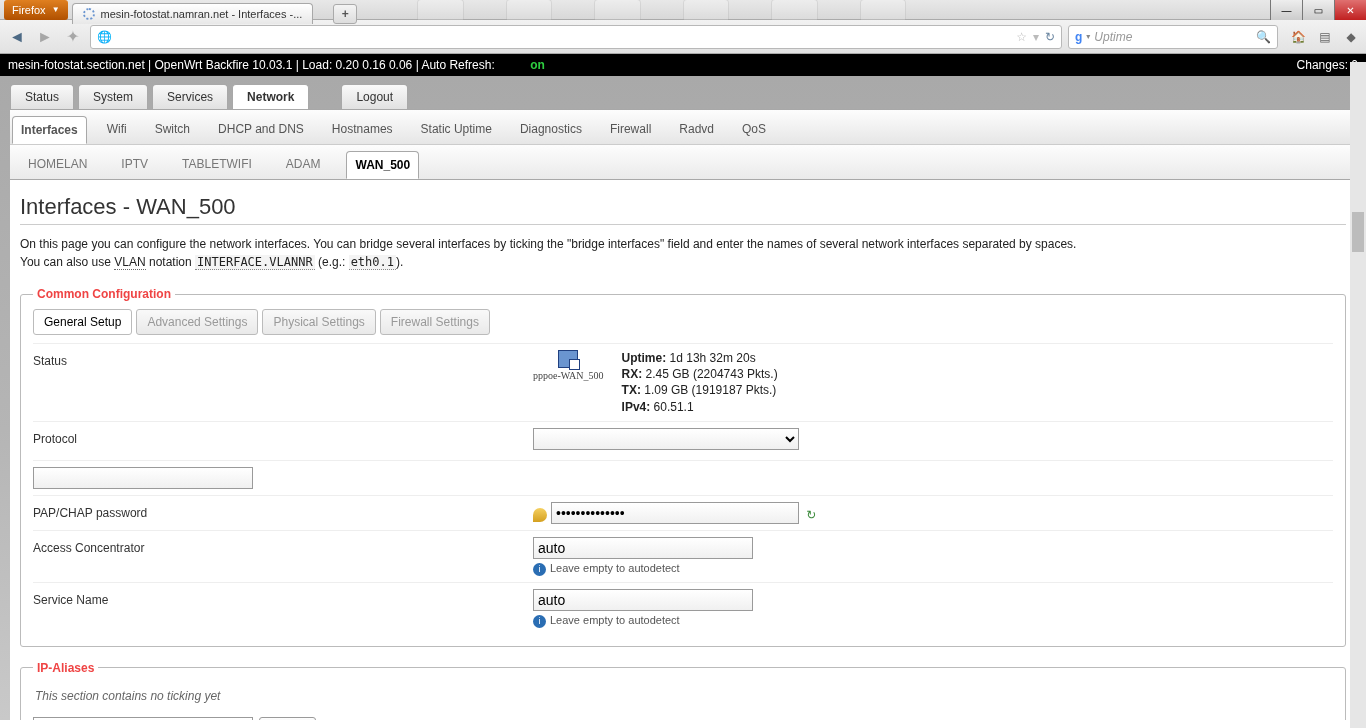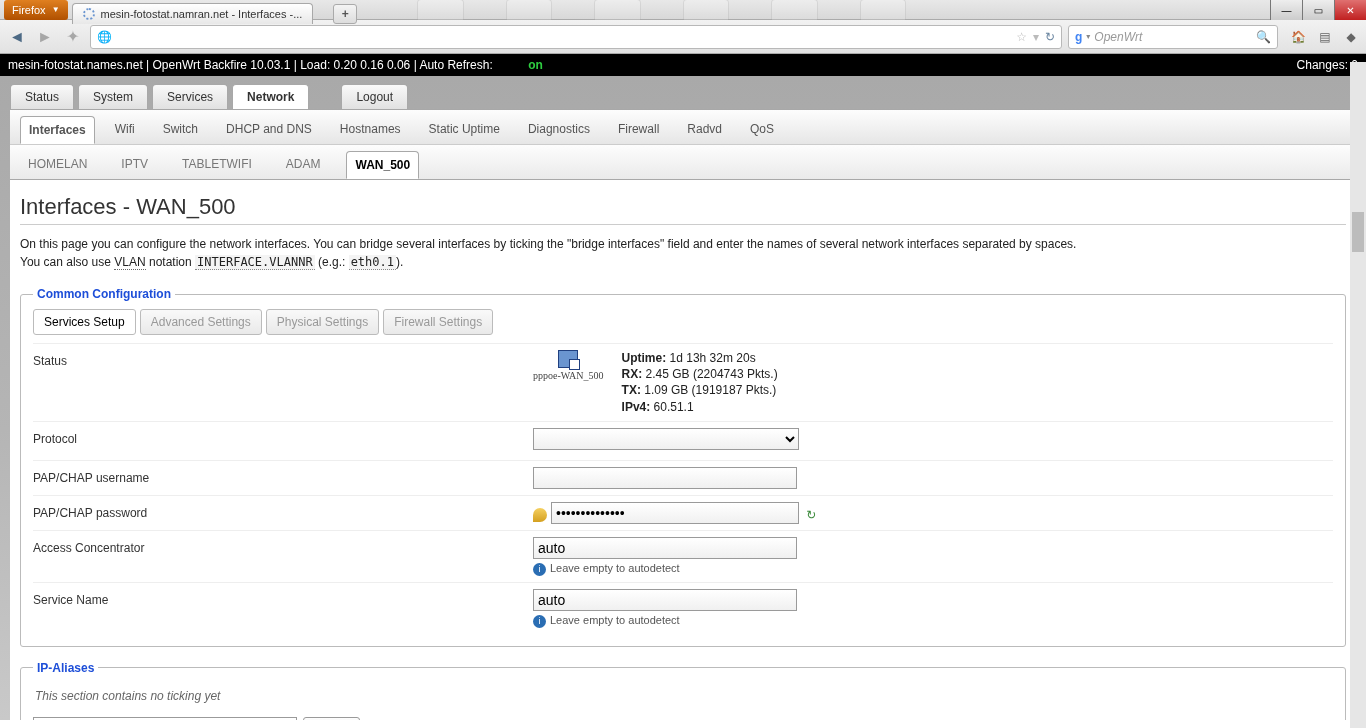--- a/index.html
+++ b/index.html
@@ -30,57 +30,57 @@
 .luci-hdr { background: #000; color: #fff; font-family: Verdana, sans-serif; font-size: 12px; padding: 4px 8px; display: flex; justify-content: space-between; }
 .luci-hdr b.on { color: #2ecc40; margin-left: 32px; }
 
 
 .page-shade { background: linear-gradient(180deg, #a9a9a9 0%, #b5b5b5 55%, #c9c9c9 100%); padding: 8px 10px 0; height: calc(728px - 28px - 34px - 22px); overflow: auto; }
 
 
 .tabs { display: flex; gap: 4px; margin-bottom: 0; }
 .tab { background: linear-gradient(180deg, #f9f9f9, #e1e1e1); border: 1px solid #a8a8a8; border-bottom: none; border-radius: 4px 4px 0 0; padding: 5px 14px; color: #333; font-size: 12px; cursor: pointer; }
 .tab.active { background: #fff; font-weight: bold; }
-.tabs.sub { margin-top: 0; background: linear-gradient(180deg, #fdfdfd, #e6e6e6); padding: 6px 10px 0; border-top: 1px solid #a8a8a8; gap: 12px; }
+.tabs.sub { margin-top: 0; background: linear-gradient(180deg, #fdfdfd, #e6e6e6); padding: 6px 2px 0; border-top: 1px solid #a8a8a8; gap: 12px; }
 .tabs.sub .link { color: #555; padding: 6px 8px; cursor: pointer; }
 .tabs.sub .link.active { background: #fff; border: 1px solid #a8a8a8; border-bottom: 1px solid #fff; border-radius: 4px 4px 0 0; font-weight: bold; }
 .tabs.ifaces { background: linear-gradient(180deg, #fdfdfd, #eaeaea); padding: 6px 10px 0; gap: 18px; border-top: 1px solid #ccc; }
 .tabs.ifaces .link { color: #777; padding: 6px 8px; cursor: pointer; }
 .tabs.ifaces .link.active { background: #fff; border: 1px solid #a8a8a8; border-bottom-color:#fff; border-radius: 4px 4px 0 0; color: #000; font-weight: bold; }
 
 
 .content { background: #fff; border-top: 1px solid #a8a8a8; padding: 14px 10px 14px 10px; }
 h2.title { font-family: "Trebuchet MS", sans-serif; font-weight: normal; font-size: 22px; color: #333; border-bottom: 1px solid #ccc; padding-bottom: 4px; margin-bottom: 10px; }
 .desc { font-size: 12px; color: #222; line-height: 1.5; margin-bottom: 16px; }
 .desc .abbr { border-bottom: 1px dotted #666; }
 .desc code { font-family: monospace; background:#f4f4f4; padding:0 2px; border-bottom:1px dotted #888;}
 
 fieldset { border: 1px solid #bbb; border-radius: 3px; margin-bottom: 14px; padding: 10px 12px 12px; }
-legend { font-weight: bold; color: #1d4ed8; padding: 0 4px; }
+legend { font-weight: bold; color: #ef4444; padding: 0 4px; }
 
 
 .cfg-tabs { display: flex; gap: 4px; margin: -2px 0 8px; }
 .cfg-tab { border: 1px solid #bbb; border-radius: 3px; padding: 5px 10px; background: linear-gradient(#f9f9f9,#e9e9e9); color: #999; cursor: pointer; }
 .cfg-tab.active { color: #000; background: #fff; }
 
 .field-row { display: flex; padding: 6px 0; border-top: 1px solid #eee; }
 .field-row:first-of-type { border-top: none; }
 .field-label { width: 500px; color: #333; padding-top: 4px; }
 .field-value { flex: 1; }
 
 .status-wrap { display: flex; gap: 18px; align-items: flex-start; }
 .status-iface { text-align: center; font-size: 10px; color: #444; font-family: Liberation Serif, serif; }
 .status-iface .ic { width: 20px; height: 18px; border: 1px solid #204080; background: #6a95d0; margin: 0 auto 2px; position:relative; }
 .status-iface .ic::after{content:"";position:absolute;right:-3px;bottom:-3px;width:9px;height:9px;background:#fff;border:1px solid #204080;}
 .status-text { font-size: 12px; color: #222; line-height: 1.35; }
 .status-text b { font-weight: bold; }
 
 select, input[type=text], input[type=password] { border: 1px solid #9a9a9a; background: linear-gradient(180deg,#fff,#f0f0f0); height: 22px; font-size: 14px; padding: 8px 4px; }
 select { width: 266px; }
-input[type=text], input[type=password] { width: 264px; }
+input[type=text], input[type=password] { width: 220px; }
 .hint { color: #555; font-size: 11px; margin-top: 3px; }
 .hint .info { display:inline-block; width:13px;height:13px;border-radius:50%;background:#2a6db3;color:#fff;font-size:9px;line-height:13px;text-align:center;margin-right:4px;}
 .cycle-icon { display:inline-block;width:14px;height:14px;vertical-align:middle;margin-left:4px;color:#3b8a3b;}
 .key-icon{display:inline-block;width:14px;height:14px;background:linear-gradient(#f5d060,#d4a020);border-radius:50% 50% 50% 0;margin-right:4px;vertical-align:middle;}
 
 .aliases-empty { color: #666; font-style: italic; margin: 4px 0 14px 2px; }
 .add-row { display: flex; gap: 6px; }
 .add-input { width: 264px; background:#eee; }
 .btn { display:inline-flex;align-items:center;gap:4px;border:1px solid #9a9a9a;border-radius:3px;background:linear-gradient(#fdfdfd,#e8e8e8);padding:3px 10px;cursor:pointer;font-size:12px;color:#222; }
 .btn .ic-add{color:#2a8a2a;font-weight:bold;}
@@ -124,34 +124,34 @@
   <div class="url-field">
     <span style="margin-right:6px;color:#8aa;">🌐</span>
     <span style="flex:1"></span>
     <span style="color:#bbb;">☆</span>
     <span style="margin:0 6px;color:#bbb">▾</span>
     <span style="color:#6a85a0;">↻</span>
   </div>
   <div class="search-field">
     <span style="font-weight:bold;color:#4285F4;font-style:normal;">g</span>
     <span style="color:#888;font-size:8px;font-style:normal">▾</span>
-    <span>OpenWrt</span>
+    <span>Uptime</span>
     <span style="flex:1"></span>
     <span style="color:#888;font-style:normal">🔍</span>
   </div>
   <div class="right-icons">
     <div class="ti">🏠</div>
     <div class="ti">▤</div>
     <div class="ti">◆</div>
   </div>
 </div>
 
 <div class="luci-hdr">
   <div>
-    <span>mesin-fotostat.names.net</span> |
+    <span>mesin-fotostat.section.net</span> |
     <span>OpenWrt Backfire 10.03.1</span> |
     <span>Load:</span>
     <span>0.20 0.16 0.06</span> |
     <span>Auto Refresh:</span>
     <b class="on">on</b>
   </div>
   <div>Changes: 0</div>
 </div>
 
 <div class="page-shade">
@@ -190,21 +190,21 @@
     <h2 class="title">Interfaces - WAN_500</h2>
     <p class="desc">
       <span>On this page you can configure the network interfaces. You can bridge several interfaces by ticking the "bridge interfaces" field and enter the names of several network interfaces separated by spaces.</span><br>
       <span>You can also use </span><span class="abbr">VLAN</span><span> notation </span><code>INTERFACE.VLANNR</code><span> (e.g.: </span><code>eth0.1</code><span>).</span>
     </p>
 
     <fieldset>
       <legend>Common Configuration</legend>
 
       <div class="cfg-tabs">
-        <div class="cfg-tab active">Services Setup</div>
+        <div class="cfg-tab active">General Setup</div>
         <div class="cfg-tab">Advanced Settings</div>
         <div class="cfg-tab">Physical Settings</div>
         <div class="cfg-tab">Firewall Settings</div>
       </div>
 
       <div class="field-row">
         <div class="field-label">Status</div>
         <div class="field-value">
           <div class="status-wrap">
             <div class="status-iface">
@@ -224,21 +224,20 @@
       <div class="field-row">
         <div class="field-label">Protocol</div>
         <div class="field-value">
           <select>
             <option>PPPoE</option>
           </select>
         </div>
       </div>
 
       <div class="field-row">
-        <div class="field-label">PAP/CHAP username</div>
         <div class="field-value">
           <input type="text" value="" style="">
         </div>
       </div>
 
       <div class="field-row">
         <div class="field-label">PAP/CHAP password</div>
         <div class="field-value">
           <span class="key-icon"></span><input type="password" style="width: 248px;" value="••••••••••••••">
           <span class="cycle-icon">↻</span>

